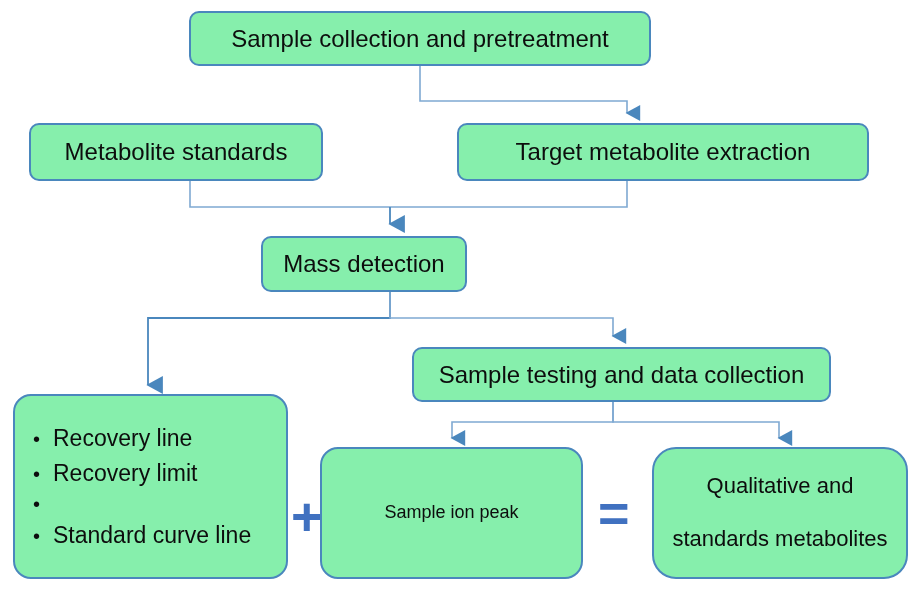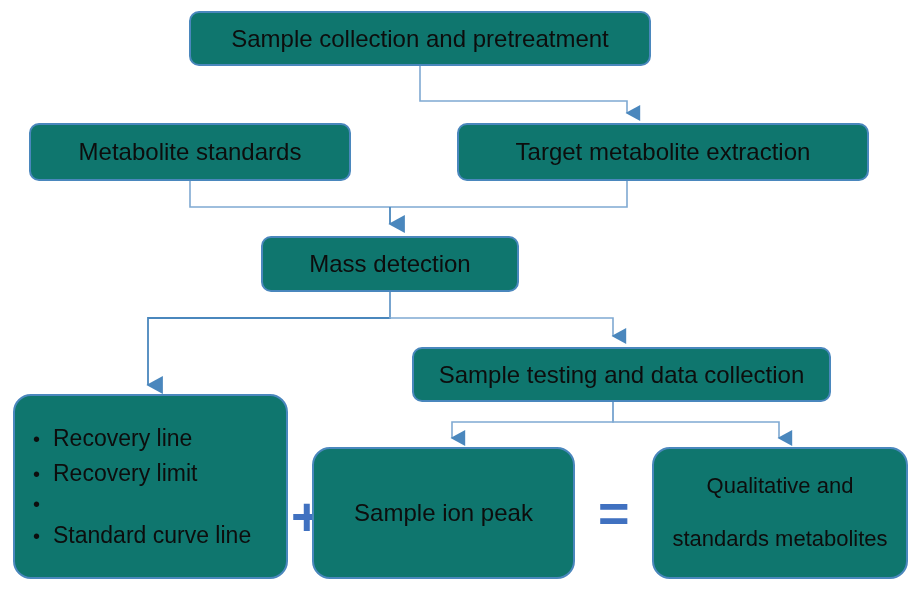--- a/index.html
+++ b/index.html
@@ -23,21 +23,21 @@
     top: 0;
     width: 921px;
     height: 589px;
     pointer-events: none;
   }
   .node {
     position: absolute;
     box-sizing: border-box;
     border: 2.5px solid #4a87bd;
     border-radius: 10px;
-    background: #0f766e;
+    background: #86efac;
     display: flex;
     align-items: center;
     justify-content: center;
     color: #0d0d0d;
     line-height: 1.22;
     text-align: center;
   }
   .node.round-lg { border-radius: 18px; }
   .node .label { display: block; padding: 0 10px; }
   .bullets {
@@ -107,29 +107,29 @@
     </g>
     <g>
       <path d="M 613 402 L 613 422 L 779 422 L 779 438" fill="none" stroke="#7fa9d2" stroke-width="1.6" marker-end="url(#arrow)"></path>
     </g>
   </svg>
 
   <div class="node" style="left:189px; top:11px; width:462px; height:55px; font-size:24px;">
     <span class="label">Sample collection and pretreatment</span>
   </div>
 
-  <div class="node" style="left:29px; top:123px; width:322px; height:58px; font-size:24px;">
+  <div class="node" style="left:29px; top:123px; width:294px; height:58px; font-size:24px;">
     <span class="label">Metabolite standards</span>
   </div>
 
   <div class="node" style="left:457px; top:123px; width:412px; height:58px; font-size:24px;">
     <span class="label">Target metabolite extraction</span>
   </div>
 
-  <div class="node" style="left:261px; top:236px; width:258px; height:56px; font-size:24px;">
+  <div class="node" style="left:261px; top:236px; width:206px; height:56px; font-size:24px;">
     <span class="label">Mass detection</span>
   </div>
 
   <div class="node" style="left:412px; top:347px; width:419px; height:55px; font-size:24px;">
     <span class="label">Sample testing and data collection</span>
   </div>
 
   <div class="node round-lg" style="left:13px; top:394px; width:275px; height:185px; font-size:23px;">
     <div class="bullets">
       <div class="bullet-row">
@@ -145,27 +145,27 @@
       </div>
       <div class="bullet-row">
         <span class="dot">•</span>
         <span>Standard curve line</span>
       </div>
     </div>
   </div>
 
   <div class="op op-plus" style="left:291px; top:489px;">+</div>
 
-  <div class="node round-lg" style="left:312px; top:447px; width:263px; height:132px; font-size:24px;">
+  <div class="node round-lg" style="left:320px; top:447px; width:263px; height:132px; font-size:18px;">
     <span class="label">Sample ion peak</span>
   </div>
 
   <div class="op op-equals" style="left:598px; top:486px;">=</div>
 
-  <div class="node round-lg" style="left:652px; top:447px; width:256px; height:132px; font-size:22px;">
+  <div class="node round-lg" style="left:652px; top:447px; width:256px; height:132px; font-size:22px;border-radius:24px;">
     <span class="label">
       <span>Qualitative and</span><br>
       <br>
       <span>standards metabolites</span>
     </span>
   </div>
 
 </div>
 
 </body></html>

